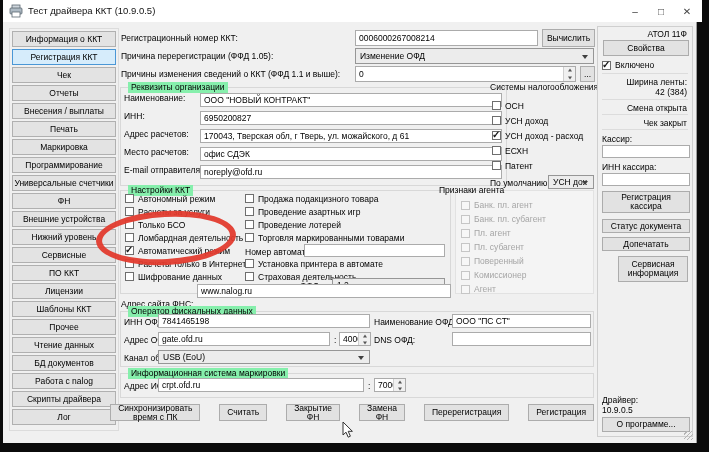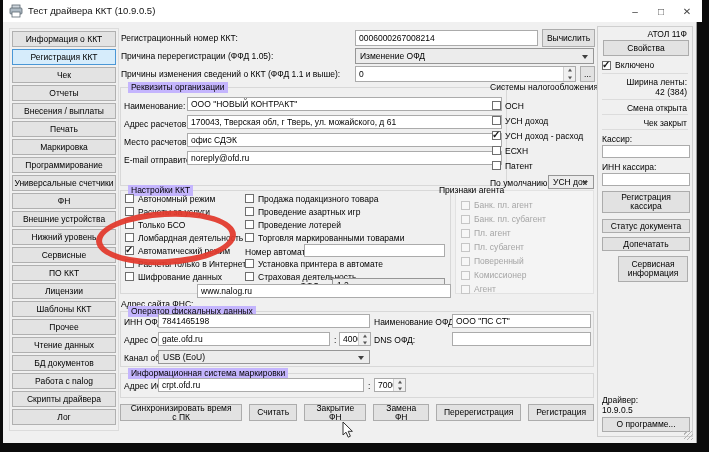--- a/index.html
+++ b/index.html
@@ -28,47 +28,47 @@
       font-size:8.5px;display:flex;align-items:center;padding:0 14px 0 3px;overflow:hidden;}
   .spin .sb{position:absolute;right:0;top:0;bottom:0;width:11px;border-left:1px solid #cfcfcf;
       display:flex;flex-direction:column;background:#f0f0f0;}
   .sb i{flex:1;position:relative;}
   .sb i::after{content:"";position:absolute;left:50%;top:50%;transform:translate(-50%,-50%);
       border:2.5px solid transparent;}
   .sb .up::after{border-bottom:3.5px solid #555;margin-top:-1.5px;}
   .sb .dn::after{border-top:3.5px solid #555;margin-top:1.5px;}
   
   .grp{position:absolute;border:1px solid #d8d8d8;box-sizing:border-box;}
-  .gt{position:absolute;top:-6px;left:7px;background:#c4b5fd;padding:0 3px;font-size:8.5px;
+  .gt{position:absolute;top:-6px;left:7px;background:#86efac;padding:0 3px;font-size:8.5px;
       white-space:nowrap;color:#000;line-height:11px;}
   
   .cbrow{display:flex;align-items:center;gap:4px;font-size:8.5px;color:#000;white-space:nowrap;}
   .cbx{width:9px;height:9px;border:1px solid #6e6e6e;background:#fff;position:relative;flex:none;box-sizing:border-box;}
   .cbx.on::before{content:"✓";position:absolute;left:-1px;top:-3px;font-size:10px;font-weight:bold;color:#161616;}
   .dis{color:#a5a5a5;}
   .dis .cbx{border-color:#c6c6c6;background:#f7f7f7;}
   
   .sideframe{position:absolute;left:6px;top:28px;width:110px;height:403px;border:1px solid #dcdcdc;
       box-sizing:border-box;background:#f0f0f0;}
   .side-list{position:absolute;left:2px;top:2px;display:flex;flex-direction:column;gap:2px;width:104px;}
   .sbtn{height:16px;background:#e3e3e3;border:1px solid #b0b0b0;box-sizing:border-box;display:flex;
       align-items:center;justify-content:center;font-size:8.5px;white-space:nowrap;overflow:hidden;color:#000;}
   .sbtn.on{background:#d6ecfb;border-color:#4a97d6;}
   
-  .orow{display:flex;align-items:flex-end;height:18px;}
+  .orow{display:flex;align-items:flex-start;height:18px;gap:13px;}
   .olbl{width:63px;flex:none;font-size:8.5px;white-space:nowrap;}
   .oinp{flex:1;height:14px;}
   
   .devpanel{position:absolute;left:594px;top:26px;width:96px;height:411px;border:1px solid #cfcfcf;
       box-sizing:border-box;background:#f0f0f0;}
   .stat{position:absolute;right:5px;font-size:8.5px;text-align:right;color:#000;white-space:nowrap;}
   .sep{position:absolute;left:4px;right:4px;height:1px;background:#dcdcdc;}
   
   .actions{position:absolute;left:117px;top:404px;width:474px;height:17px;display:flex;
-      justify-content:flex-end;gap:7px;align-items:flex-end;}
+      justify-content:flex-end;gap:19px;align-items:flex-end;}
   .actions .wbtn{padding:0 7px;height:17px;}
   
   .redcircle{position:absolute;left:93px;top:211px;width:140px;height:54px;border:6px solid #e23b2e;
       border-radius:50%;transform:rotate(-3deg);box-sizing:border-box;opacity:.95;}
   .grip{position:absolute;right:3px;bottom:3px;width:9px;height:9px;
       background:repeating-linear-gradient(135deg,transparent,transparent 2px,#b5b5b5 2px,#b5b5b5 3px);}
   .cursor{position:absolute;left:339px;top:421px;}
   .agentpanel{position:absolute;left:452px;top:190px;width:139px;height:104px;background:#f4f4f4;
       border:1px solid #e2e2e2;box-sizing:border-box;}
   .vlist{display:flex;flex-direction:column;}
@@ -168,20 +168,26 @@
   </div>
   <div class="abs vlist" style="left:121px;top:93px;width:378px">
 
       <div class="orow">
         <span class="olbl">Наименование:</span>
         <div class="tb oinp">
             <span>ООО "НОВЫЙ КОНТРАКТ"</span>
           </div>
       </div>
 
+      <div class="orow">
+        <span class="olbl">ИНН:</span>
+        <div class="tb oinp">
+            <span>6950200827</span>
+          </div>
+      </div>
 
       <div class="orow">
         <span class="olbl">Адрес расчетов:</span>
         <div class="tb oinp">
             <span>170043, Тверская обл, г Тверь, ул. можайского, д 61</span>
           </div>
       </div>
 
       <div class="orow">
         <span class="olbl">Место расчетов:</span>

